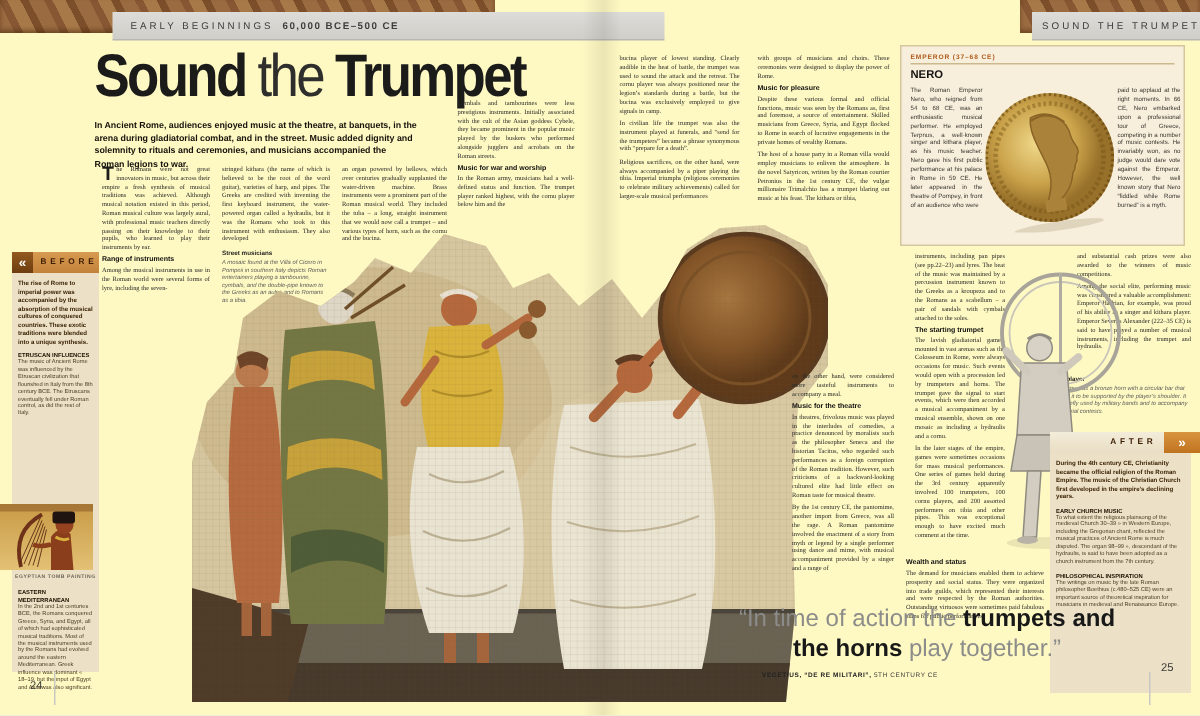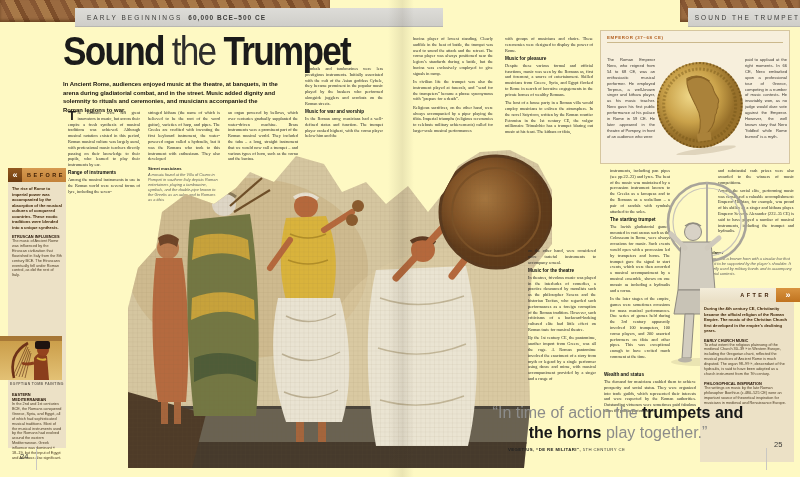--- a/index.html
+++ b/index.html
@@ -272,20 +272,21 @@
       <line x1="52" y1="76" x2="64" y2="66" stroke="#cfc9bc" stroke-width="5" stroke-linecap="round"></line>
       <path d="M30 142 L27 186 L36 186 L39 142 Z" fill="#d2cdc0" stroke="#8e8a80" stroke-width="1"></path>
       <path d="M48 142 L52 184 L61 184 L57 142 Z" fill="#d2cdc0" stroke="#8e8a80" stroke-width="1"></path>
       <ellipse cx="30" cy="188" rx="7" ry="2.6" fill="#b8b3a6"></ellipse>
       <ellipse cx="58" cy="186" rx="7" ry="2.6" fill="#b8b3a6"></ellipse>
     </svg>
   </div>
 
   <div class="empbox">
     <div class="emp-label">EMPEROR (37–68 CE)</div>
+    <div class="emp-name">NERO</div>
     <div class="emp-text" style="left:6px;top:26px;width:48px;">The Roman Emperor Nero, who reigned from 54 to 68 CE, was an enthusiastic musical performer. He employed Terpnus, a well-known singer and kithara player, as his music teacher. Nero gave his first public performance at his palace in Rome in 59 CE. He later appeared in the theatre of Pompey, in front of an audience who were</div>
     <div class="emp-text" style="left:144px;top:26px;width:42px;">paid to applaud at the right moments. In 66 CE, Nero embarked upon a professional tour of Greece, competing in a number of music contests. He invariably won, as no judge would dare vote against the Emperor. However, the well known story that Nero “fiddled while Rome burned” is a myth.</div>
 
     <div class="imgblock" style="left:56px;top:24px;width:86px;height:100px;">
       <svg width="86" height="100" viewBox="0 0 86 100">
         <defs>
             <radialGradient id="coin" cx="42%" cy="38%">
           <stop offset="0" stop-color="#f0d98a"></stop>
               <stop offset="62%" stop-color="#caa24a"></stop>
               <stop offset="1" stop-color="#97702a"></stop>

